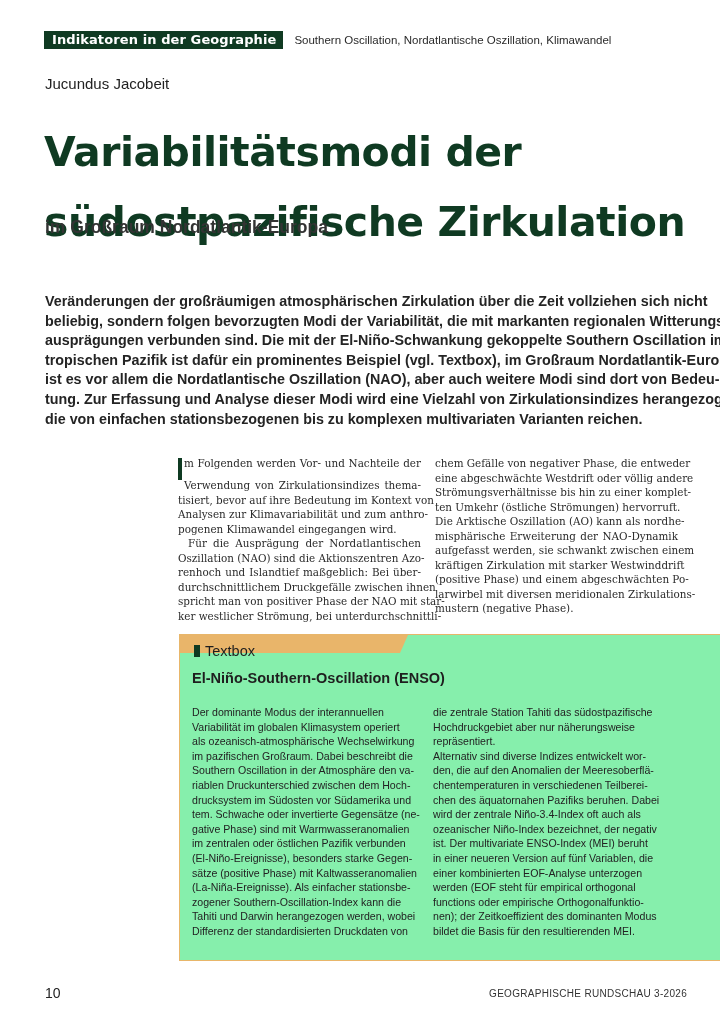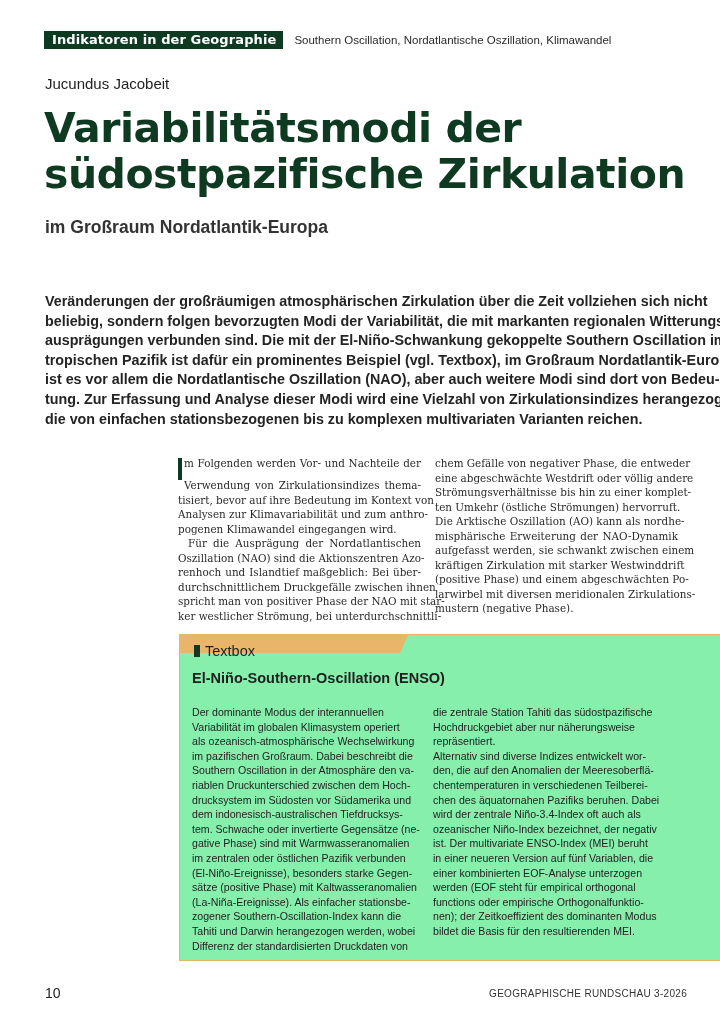--- a/index.html
+++ b/index.html
@@ -8,21 +8,21 @@
 
   .topbar { position: absolute; left: 44px; top: 31px; display: flex; align-items: center; }
   .tag { background: #0f3a22; color: #ffffff; font-weight: bold; font-size: 13px;
          padding: 1px 7px 2px 8px; letter-spacing: 0.1px; font-family: "DejaVu Sans", sans-serif; }
   .keywords { margin-left: 11px; font-size: 11.5px; color: #2a2a2a; font-family: "Liberation Sans", sans-serif; }
 
   .author { position: absolute; left: 45px; top: 75px; font-size: 15px; color: #222; }
 
   .title { position: absolute; left: 44px; top: 105px; margin: 0; font-size: 41px; line-height: 46px;
            font-weight: bold; color: #0f3a22; font-family: "DejaVu Sans", sans-serif; letter-spacing: -0.5px; width: 660px; }
-  .title span { display: block; }
+  .title span { display: block; margin-top: 24px; }
 
   .subtitle { position: absolute; left: 45px; top: 216px; margin: 0; font-size: 17.5px; line-height: 23px;
               font-weight: bold; color: #333; width: 640px; }
   .subtitle span { display: block; }
 
   .lead { position: absolute; left: 45px; top: 292px; width: 632px; font-size: 14.3px; line-height: 19.6px;
           font-weight: bold; color: #242424; margin: 0; text-align: left; }
   .lead span { display: block; white-space: nowrap; }
 
   .body-cols { position: absolute; left: 178px; top: 456px; width: 500px; display: flex; gap: 14px; }
@@ -114,21 +114,20 @@
   <div class="tb-title">El-Niño-Southern-Oscillation (ENSO)</div>
   <div class="tb-cols">
     <div class="tb-col">
       <span>Der dominante Modus der interannuellen</span>
       <span>Variabilität im globalen Klimasystem operiert</span>
       <span>als ozeanisch-atmosphärische Wechselwirkung</span>
       <span>im pazifischen Großraum. Dabei beschreibt die</span>
       <span>Southern Oscillation in der Atmosphäre den va-</span>
       <span>riablen Druckunterschied zwischen dem Hoch-</span>
       <span>drucksystem im Südosten vor Südamerika und</span>
-      <span>dem indonesisch-australischen Tiefdrucksys-</span>
       <span>tem. Schwache oder invertierte Gegensätze (ne-</span>
       <span>gative Phase) sind mit Warmwasseranomalien</span>
       <span>im zentralen oder östlichen Pazifik verbunden</span>
       <span>(El-Niño-Ereignisse), besonders starke Gegen-</span>
       <span>sätze (positive Phase) mit Kaltwasseranomalien</span>
       <span>(La-Niña-Ereignisse). Als einfacher stationsbe-</span>
       <span>zogener Southern-Oscillation-Index kann die</span>
       <span>Tahiti und Darwin herangezogen werden, wobei</span>
       <span>Differenz der standardisierten Druckdaten von</span>
     </div>

